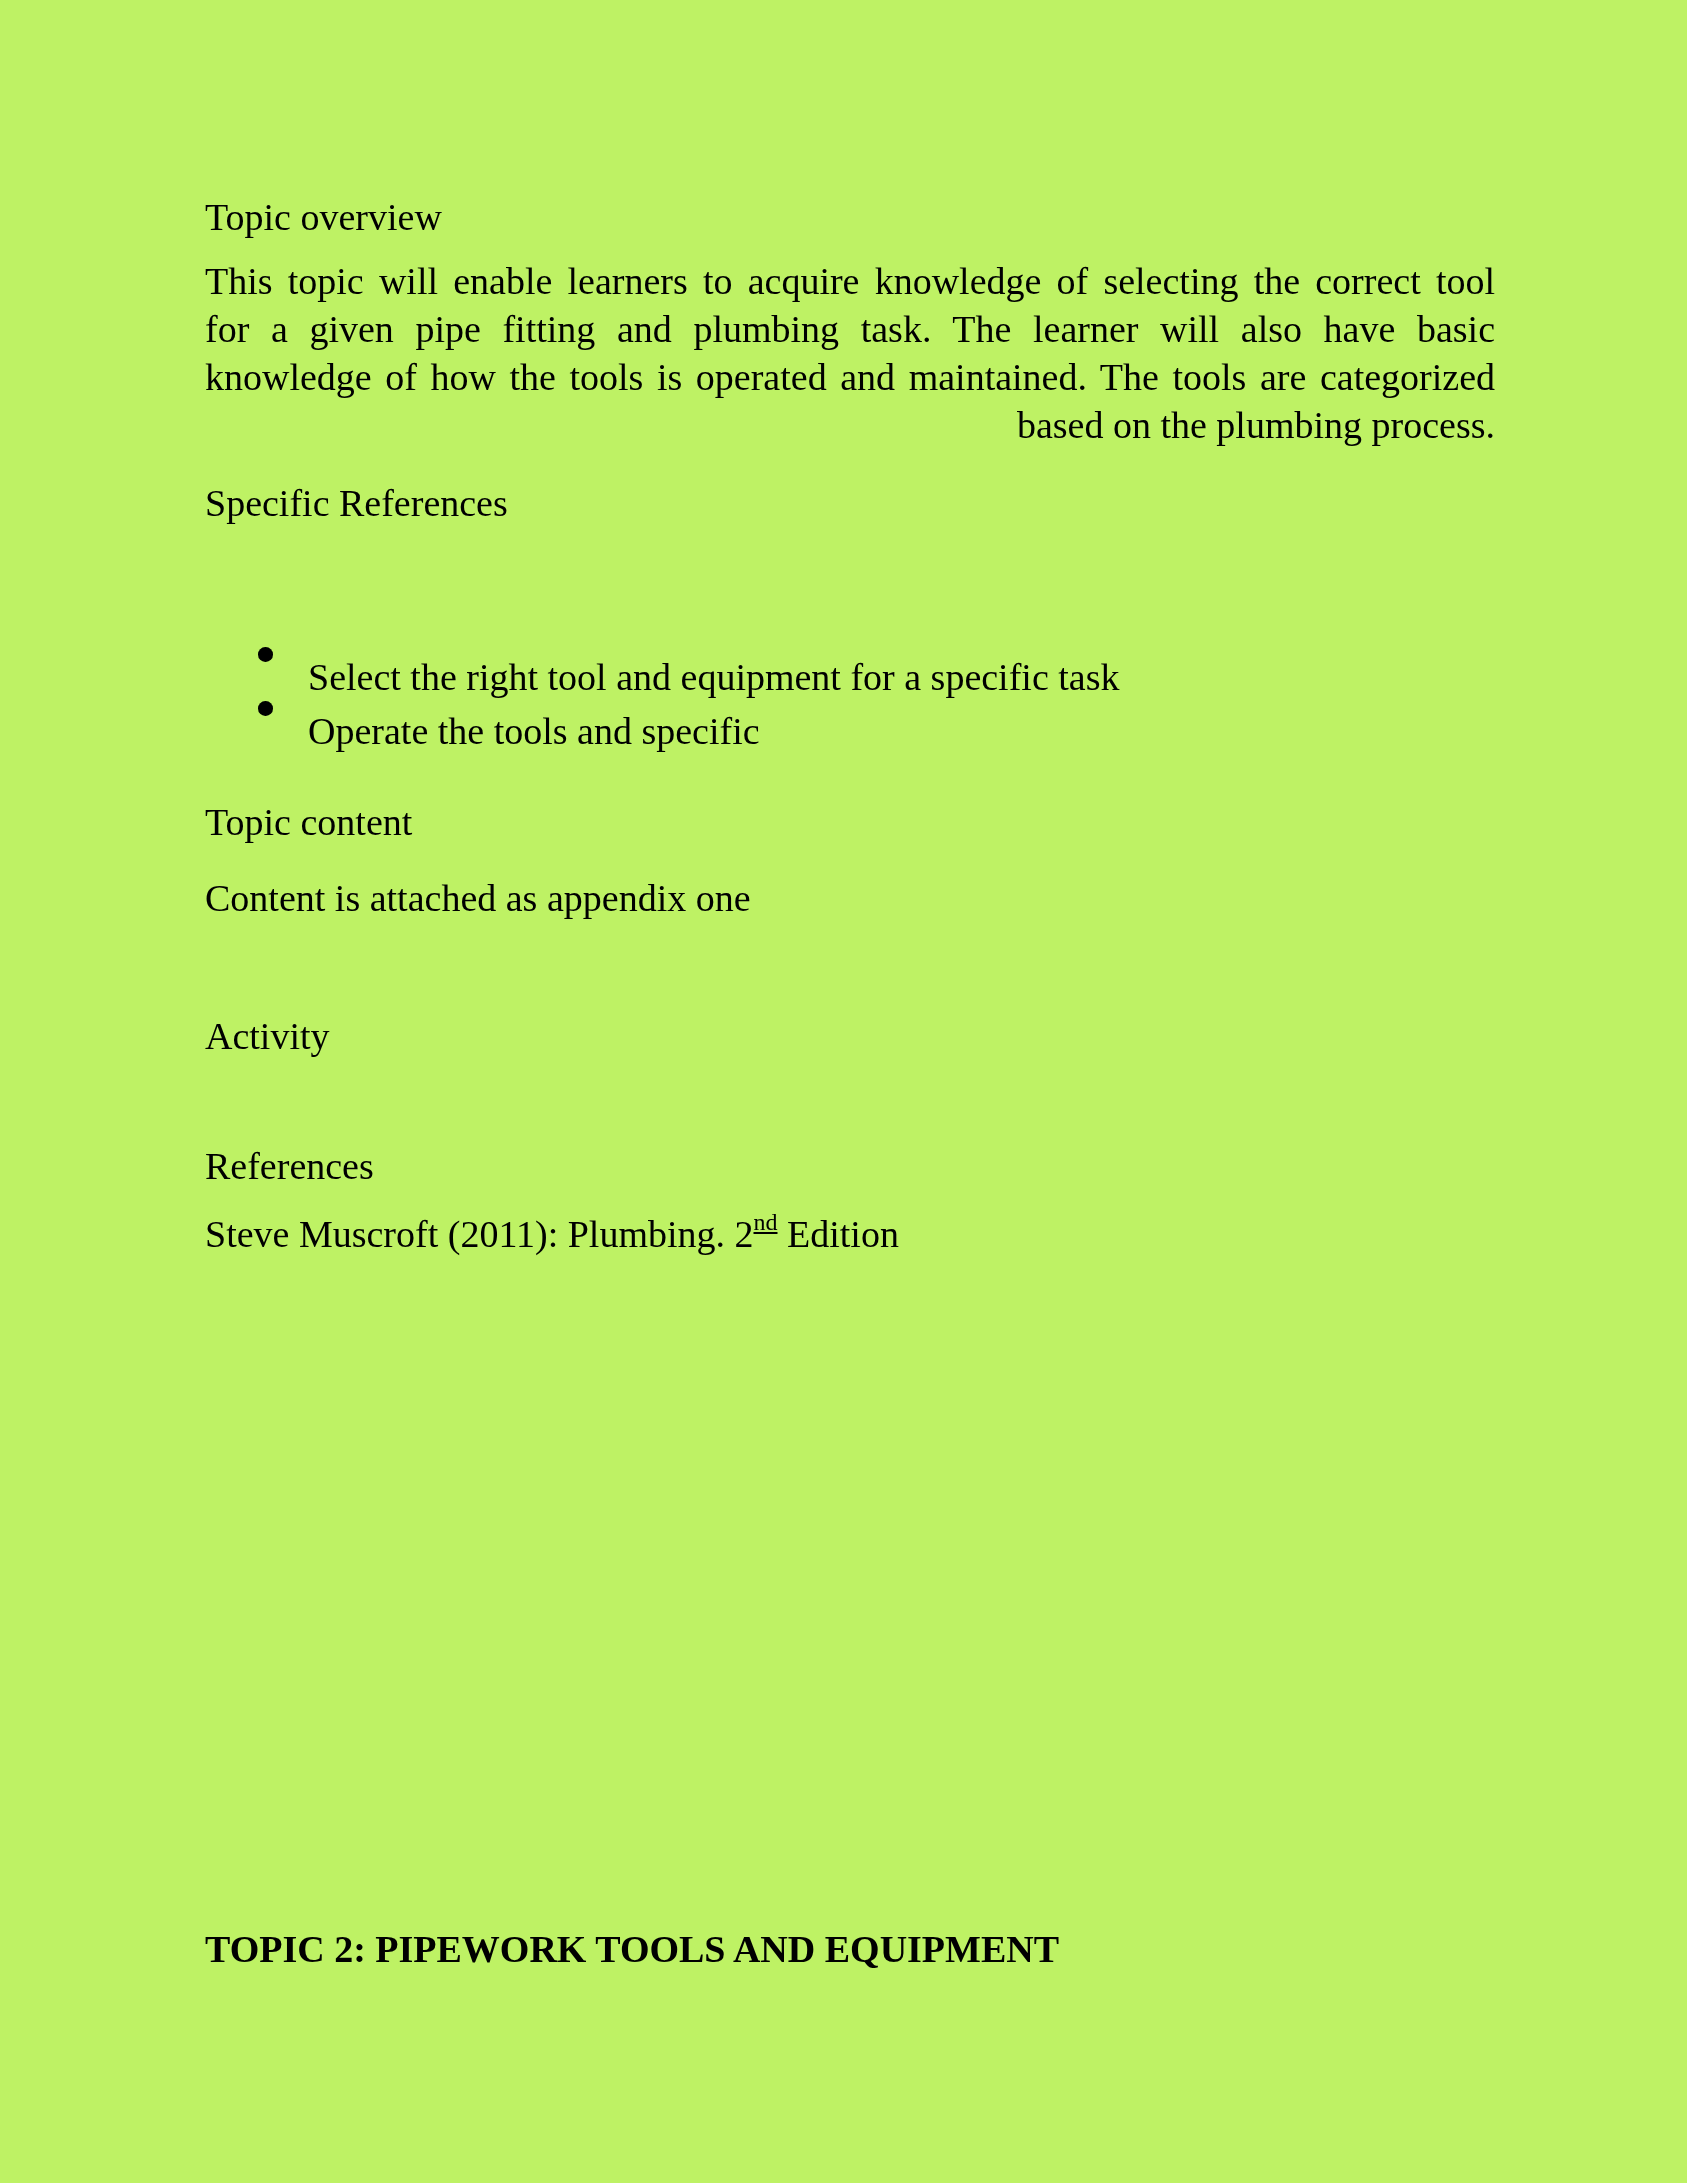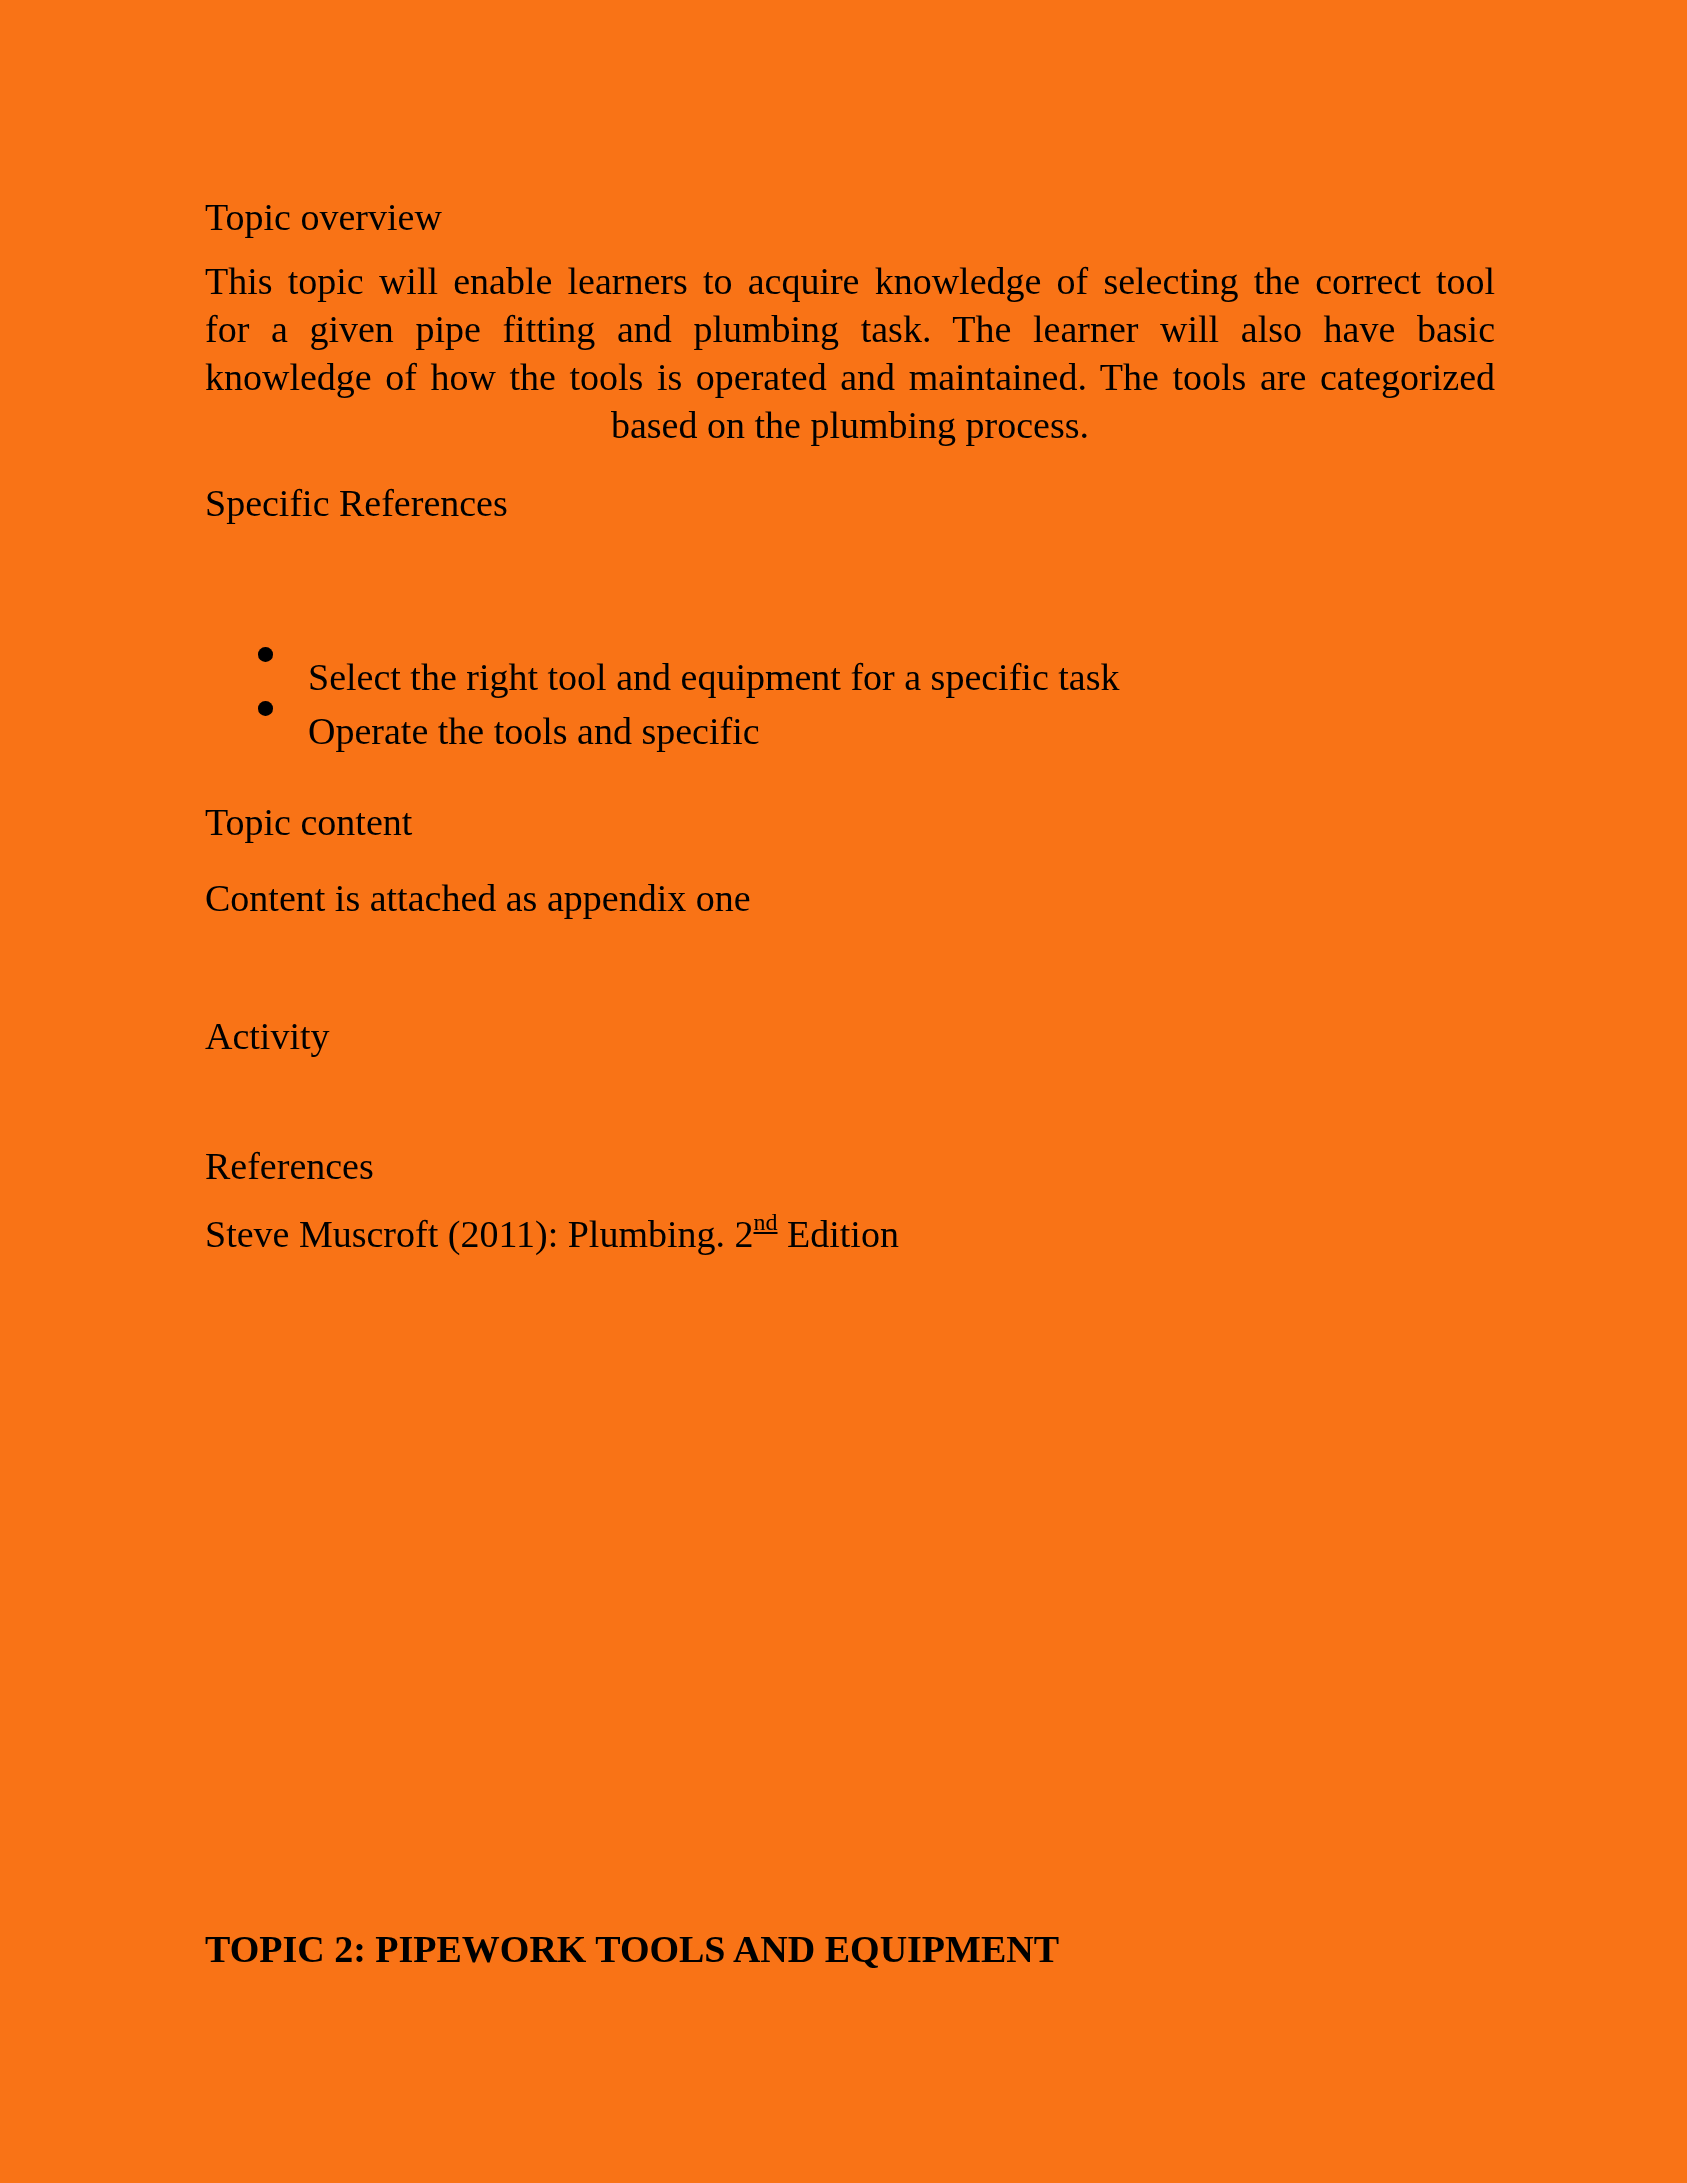--- a/index.html
+++ b/index.html
@@ -4,38 +4,38 @@
 <style>
   html, body {
     margin: 0;
     padding: 0;
     background: #ffffff;
   }
   .page {
     position: relative;
     width: 1687px;
     height: 2183px;
-    background: #f97316;
+    background: #bef264;
     color: #000000;
     font-family: "Liberation Serif", "DejaVu Serif", serif;
     font-size: 38px;
     line-height: 48px;
     overflow: hidden;
   }
   .block {
     position: absolute;
     left: 205px;
     width: 1290px;
   }
   .jline {
     text-align: justify;
     text-align-last: justify;
   }
   .jline-last {
-    text-align: center;
+    text-align: right;
     text-align-last: auto;
     font-family: Liberation Serif, serif;
   }
   .list-item {
     position: absolute;
     left: 258px;
     width: 1237px;
   }
   .bullet-dot {
     position: absolute;

